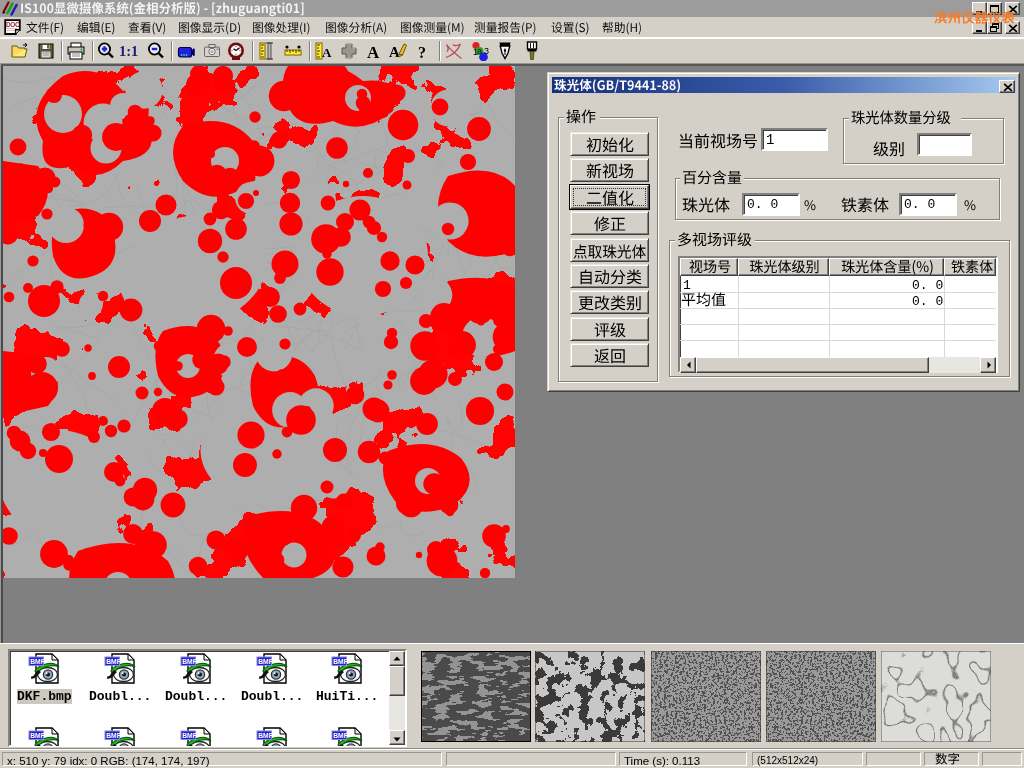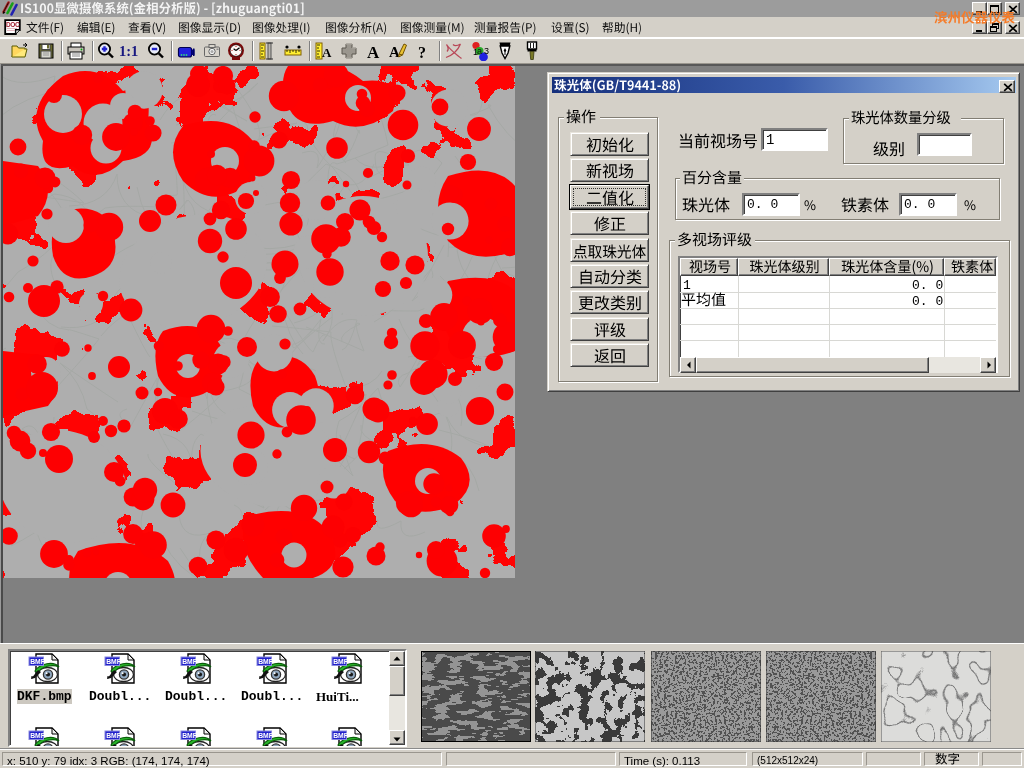--- a/index.html
+++ b/index.html
@@ -771,21 +771,21 @@
     <use href="#bmpicon"></use>
   </svg>
 <div class="abs" style="left:165px;top:689px;font-family:'Liberation Mono',monospace;font-size:13px;font-weight:bold;color:#000">Doubl...</div>
 <svg class="abs" style="left:256px;top:653px" width="32" height="32" viewBox="0 0 32 32">
     <use href="#bmpicon"></use>
   </svg>
 <div class="abs" style="left:241px;top:689px;font-family:'Liberation Mono',monospace;font-size:13px;font-weight:bold;color:#000">Doubl...</div>
 <svg class="abs" style="left:331px;top:653px" width="32" height="32" viewBox="0 0 32 32">
     <use href="#bmpicon"></use>
   </svg>
-<div class="abs" style="left:316px;top:689px;font-family:Liberation Serif, serif;font-size:13px;font-weight:bold;color:#000">HuiTi...</div>
+<div class="abs" style="left:316px;top:689px;font-family:Liberation Mono, monospace;font-size:13px;font-weight:bold;color:#000">HuiTi...</div>
 <svg class="abs" style="left:28px;top:727px" width="32" height="19" viewBox="0 0 32 19">
     <use href="#bmpicon"></use>
   </svg>
 <svg class="abs" style="left:104px;top:727px" width="32" height="19" viewBox="0 0 32 19">
     <use href="#bmpicon"></use>
   </svg>
 <svg class="abs" style="left:180px;top:727px" width="32" height="19" viewBox="0 0 32 19">
     <use href="#bmpicon"></use>
   </svg>
 <svg class="abs" style="left:256px;top:727px" width="32" height="19" viewBox="0 0 32 19">
@@ -846,21 +846,21 @@
     <rect width="110" height="91" filter="url(#ft3)" transform="scale(-1,1) translate(-110,0)"></rect>
 <rect width="110" height="91" fill="none" stroke="#333" stroke-width="1"></rect>
   </svg>
 <svg class="abs" style="left:881px;top:651px" width="110" height="91">
 <rect width="110" height="91" fill="#dcdcda"></rect>
     <rect width="110" height="91" filter="url(#ft5)"></rect>
 <rect width="110" height="91" fill="none" stroke="#555" stroke-width="1"></rect>
   </svg>
 <div class="abs" style="left:0;top:748px;width:1024px;height:20px;background:#d4d0c8;border-top:1px solid #8a8a8a;box-shadow:inset 0 1px 0 #fff"></div>
 <div class="abs" style="left:2px;top:752px;width:440px;height:14px;border:1px solid;border-color:#9a968e #fff #fff #9a968e">
-    <div class="abs" style="left:4px;top:2px;font-size:11.5px;color:#000;white-space:nowrap">x: 510 y: 79 idx: 3 RGB: (174, 174, 174)</div>
+    <div class="abs" style="left:4px;top:2px;font-size:11.5px;color:#000;white-space:nowrap">x: 510 y: 79 idx: 0 RGB: (174, 174, 197)</div>
   </div>
 <div class="abs" style="left:446px;top:752px;width:170px;height:14px;border:1px solid;border-color:#9a968e #fff #fff #9a968e"></div>
 <div class="abs" style="left:619px;top:752px;width:128px;height:14px;border:1px solid;border-color:#9a968e #fff #fff #9a968e">
     <div class="abs" style="left:4px;top:2px;font-size:11.5px;color:#000;white-space:nowrap">Time (s): 0.113</div>
   </div>
 <div class="abs" style="left:752px;top:752px;width:111px;height:14px;border:1px solid;border-color:#9a968e #fff #fff #9a968e">
     <div class="abs" style="left:4px;top:2px;font-size:10px;color:#000;white-space:nowrap">(512x512x24)</div>
   </div>
 <div class="abs" style="left:866px;top:752px;width:55px;height:14px;border:1px solid;border-color:#9a968e #fff #fff #9a968e"></div>
 <div class="abs" style="left:924px;top:752px;width:55px;height:14px;border:1px solid;border-color:#9a968e #fff #fff #9a968e"></div>

